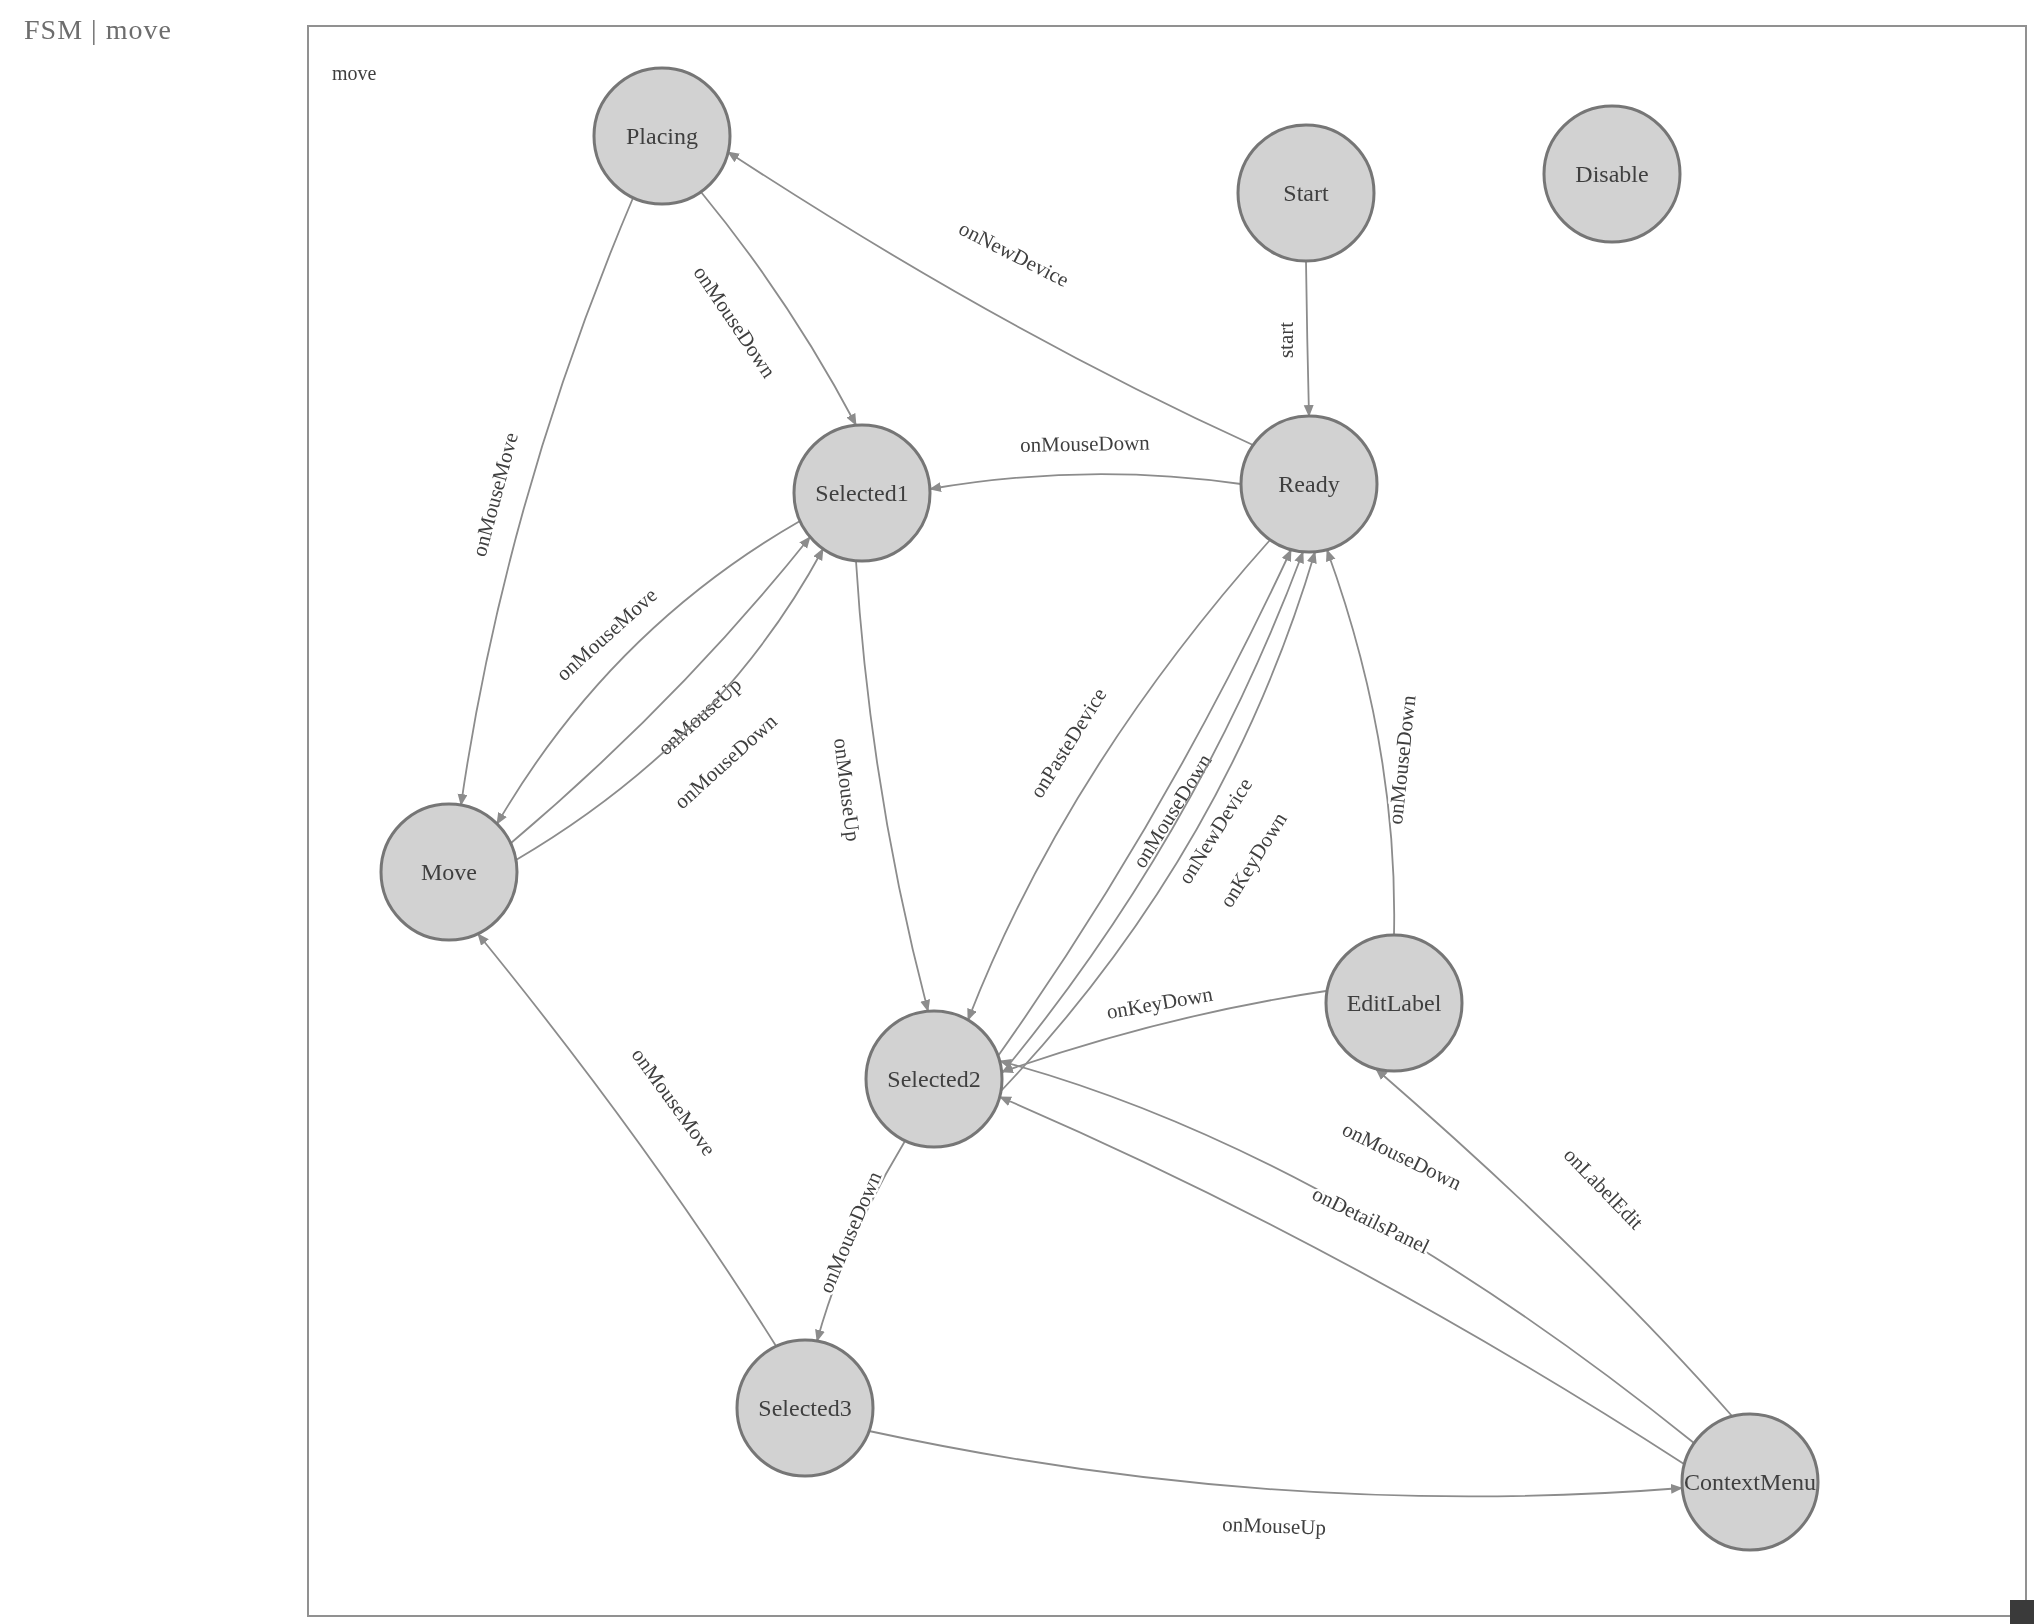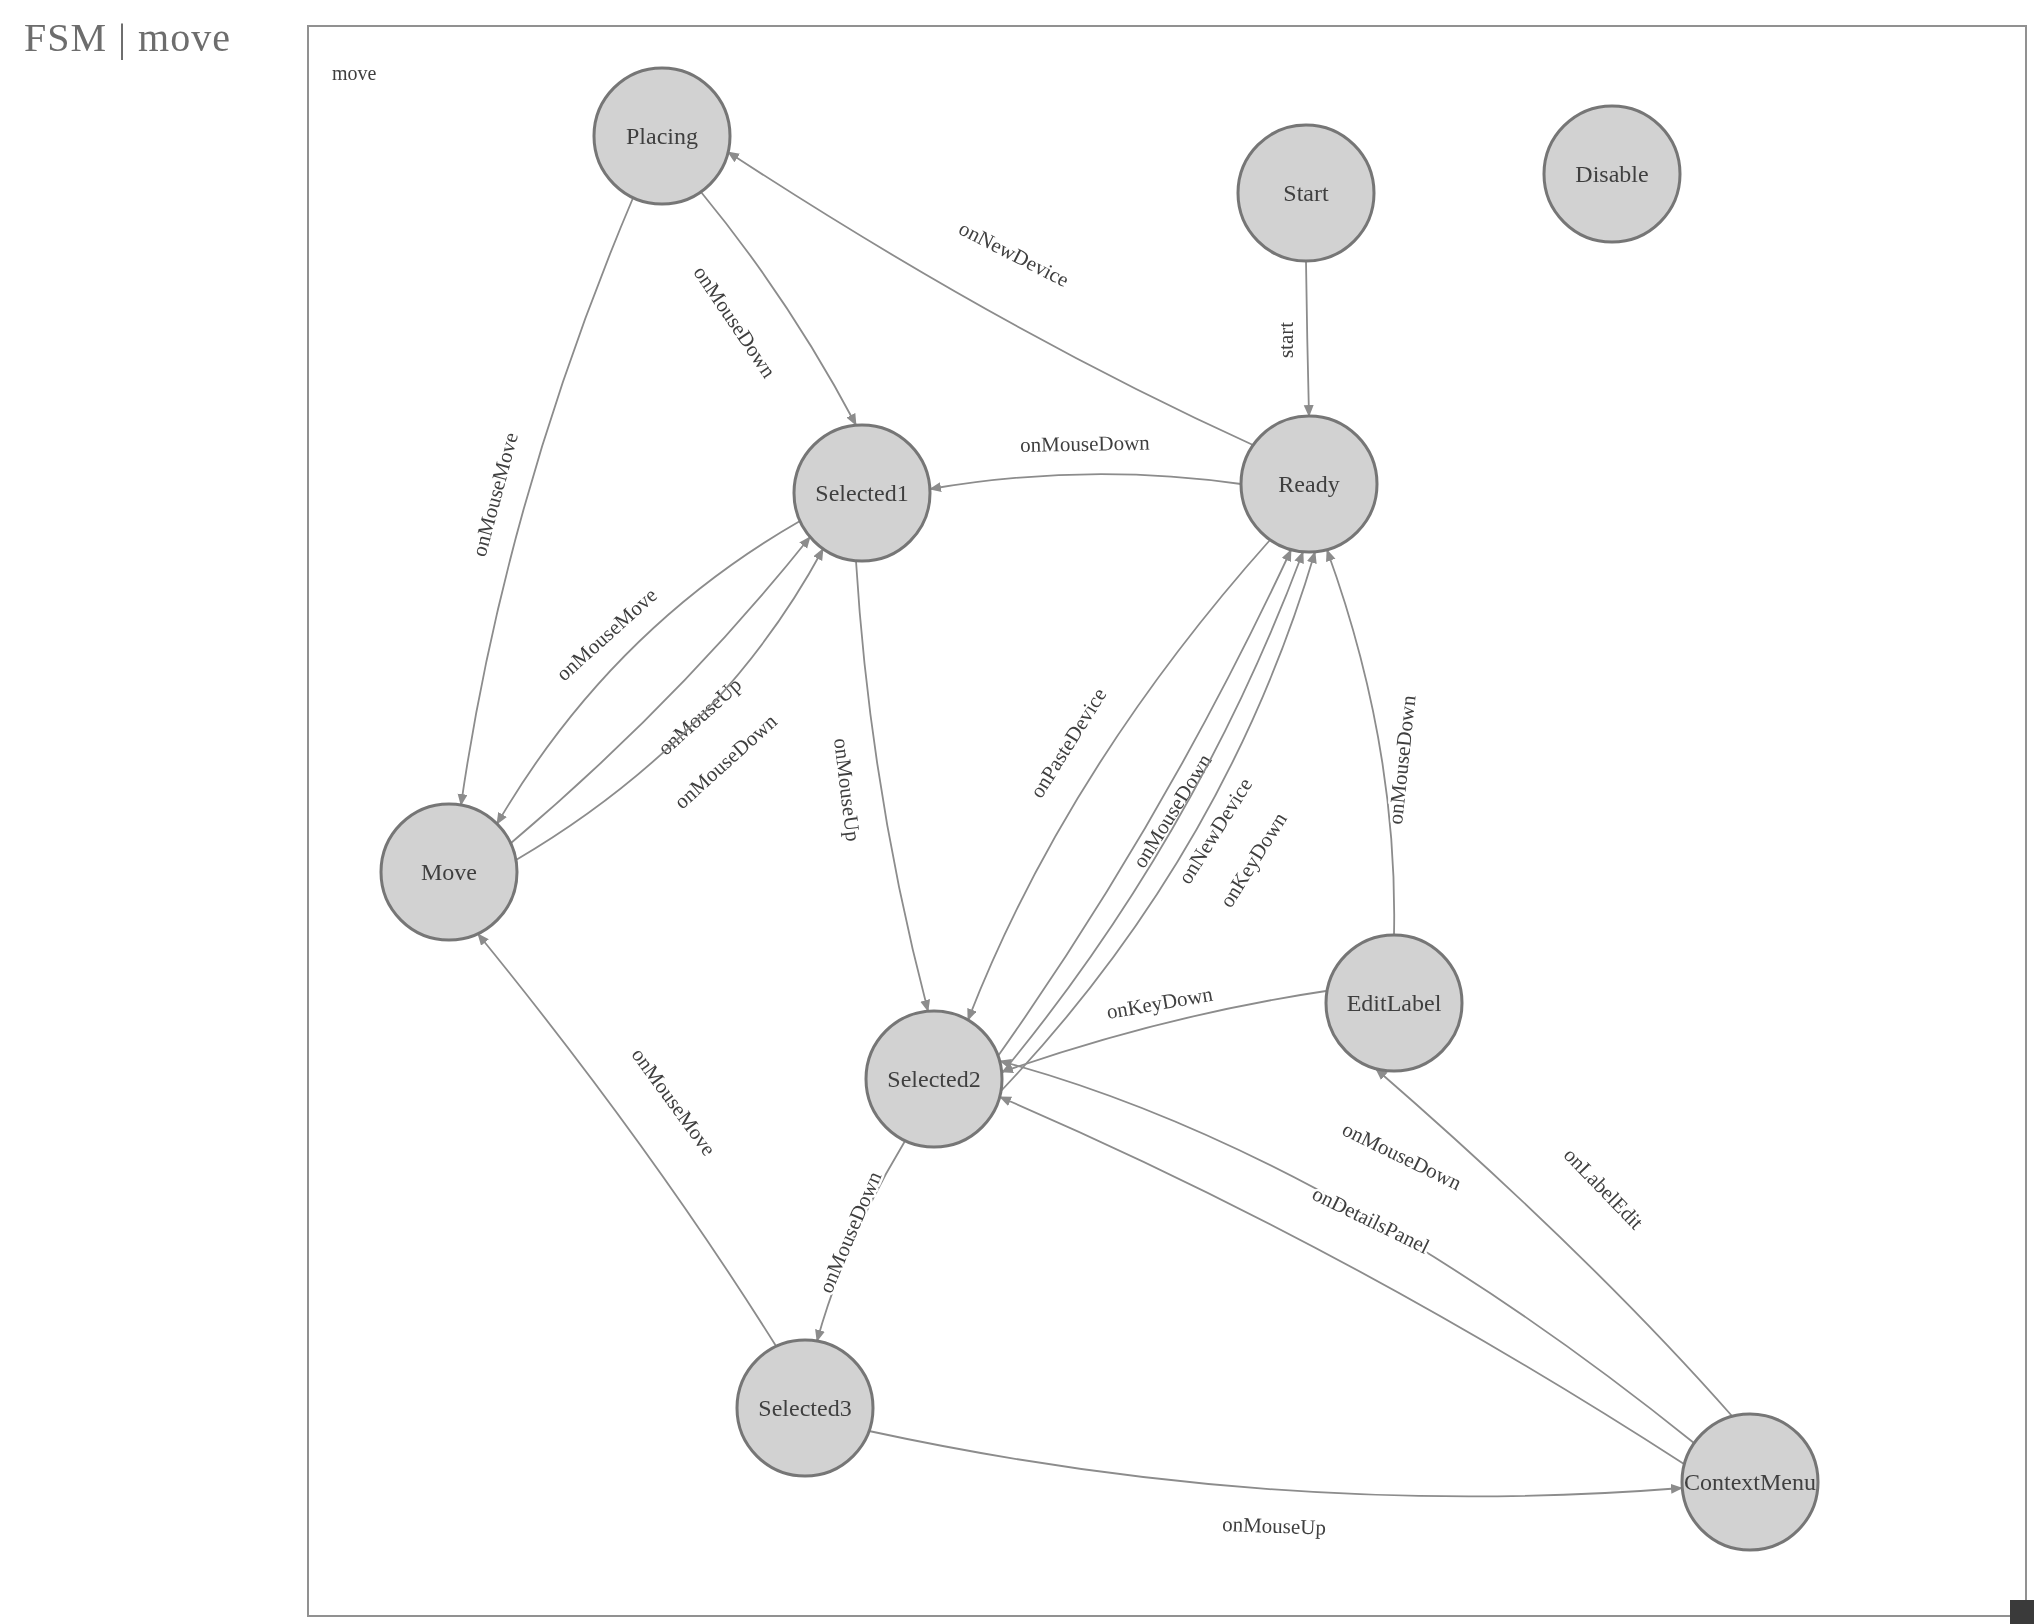--- a/index.html
+++ b/index.html
@@ -6,21 +6,21 @@
   body {
     width: 2034px; height: 1624px;
     background: #ffffff;
     font-family: "Liberation Serif", serif;
     position: relative;
     overflow: hidden;
   }
   .title {
     position: absolute;
     left: 24px; top: 14px;
-    font-size: 40px;
+    font-size: 28px;
     color: var(--title, #6d6d6d);
     letter-spacing: 1px;
     white-space: pre;
   }
   #diagram { position: absolute; left: 0; top: 0; }
   .paper-border { fill: none; stroke: var(--border, #919191); stroke-width: 2px; }
   .canvas-label { font: 20px "Liberation Serif", serif; fill: var(--label, #3f3f3f); }
   .edge-wire { fill: none; stroke: var(--edge, #8c8c8c); stroke-width: 1.8px; }
   #arrow path { fill: var(--edge, #8c8c8c); }
   .edge-label {

